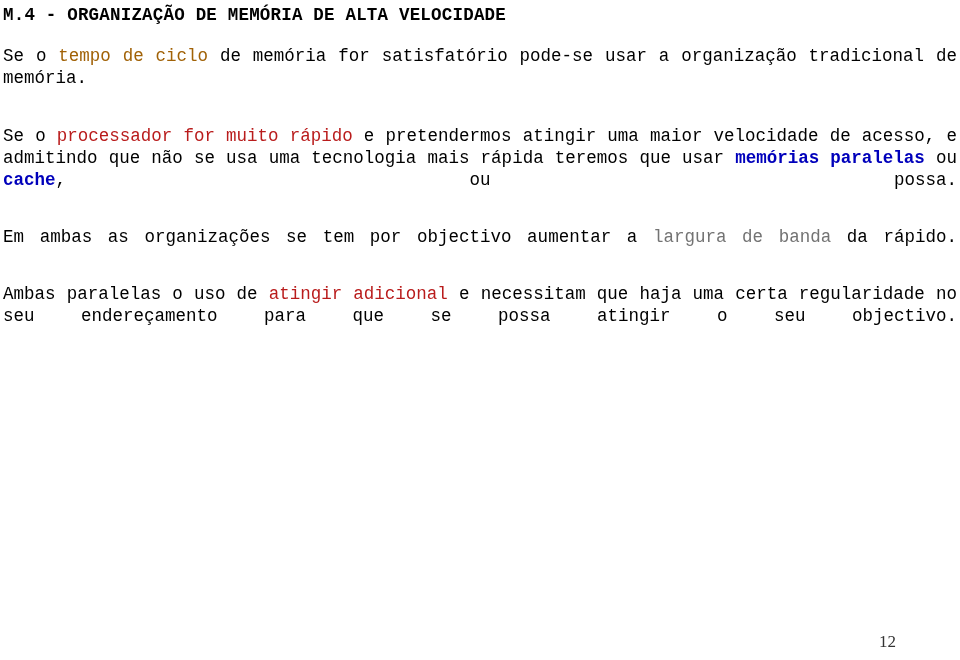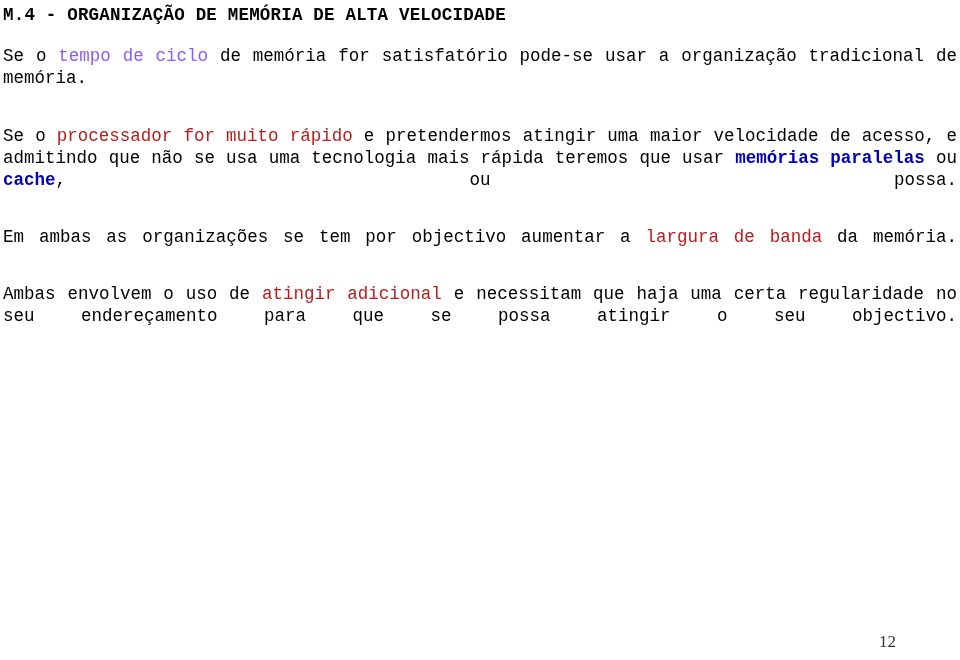--- a/index.html
+++ b/index.html
@@ -61,31 +61,31 @@
   .gap-3       { height: 13px; }
 
   
   .para::after {
     content: "";
     display: inline-block;
     width: 100%;
   }
 
   .c-blue {
-    color: #8b5cf6;
+    color: #a16207;
   }
   .c-blue-bold {
     color: #0000bb;
     font-weight: bold;
   }
   .c-red {
     color: #b91c1c;
   }
   .c-green {
-    color: #b91c1c;
+    color: #737373;
   }
 
   .page-number {
     position: absolute;
     right: 12px;
     bottom: 10px;
     font-family: "Liberation Serif", "DejaVu Serif", serif;
     font-size: 17px;
     color: #333333;
     line-height: 1;
@@ -103,23 +103,23 @@
     <div class="gap-title"></div>
 
     <p class="para" id="p1"><span>Se o </span><span class="c-blue">tempo de ciclo</span><span> de memória for satisfatório pode-se usar a organização tradicional de memória.</span></p>
 
     <div class="gap-1"></div>
 
     <p class="para" id="p2"><span>Se o </span><span class="c-red">processador for muito rápido</span><span> e pretendermos atingir uma maior velocidade de acesso, e admitindo que não se usa uma tecnologia mais rápida teremos que usar </span><span class="c-blue-bold">memórias paralelas</span><span> ou </span><span class="c-blue-bold">cache</span><span>, ou possa.</span></p>
 
     <div class="gap-2"></div>
 
-    <p class="para" id="p3"><span>Em ambas as organizações se tem por objectivo aumentar a </span><span class="c-green">largura de banda</span><span> da memória.</span></p>
+    <p class="para" id="p3"><span>Em ambas as organizações se tem por objectivo aumentar a </span><span class="c-green">largura de banda</span><span> da rápido.</span></p>
 
     <div class="gap-3"></div>
 
-    <p class="para" id="p4"><span>Ambas envolvem o uso de </span><span class="c-red">atingir adicional</span><span> e necessitam que haja uma certa regularidade no seu endereçamento para que se possa atingir o seu objectivo.</span></p>
+    <p class="para" id="p4"><span>Ambas paralelas o uso de </span><span class="c-red">atingir adicional</span><span> e necessitam que haja uma certa regularidade no seu endereçamento para que se possa atingir o seu objectivo.</span></p>
 
   </div>
 
   <div class="page-number">12</div>
 
 </div>
 
 </body></html>

